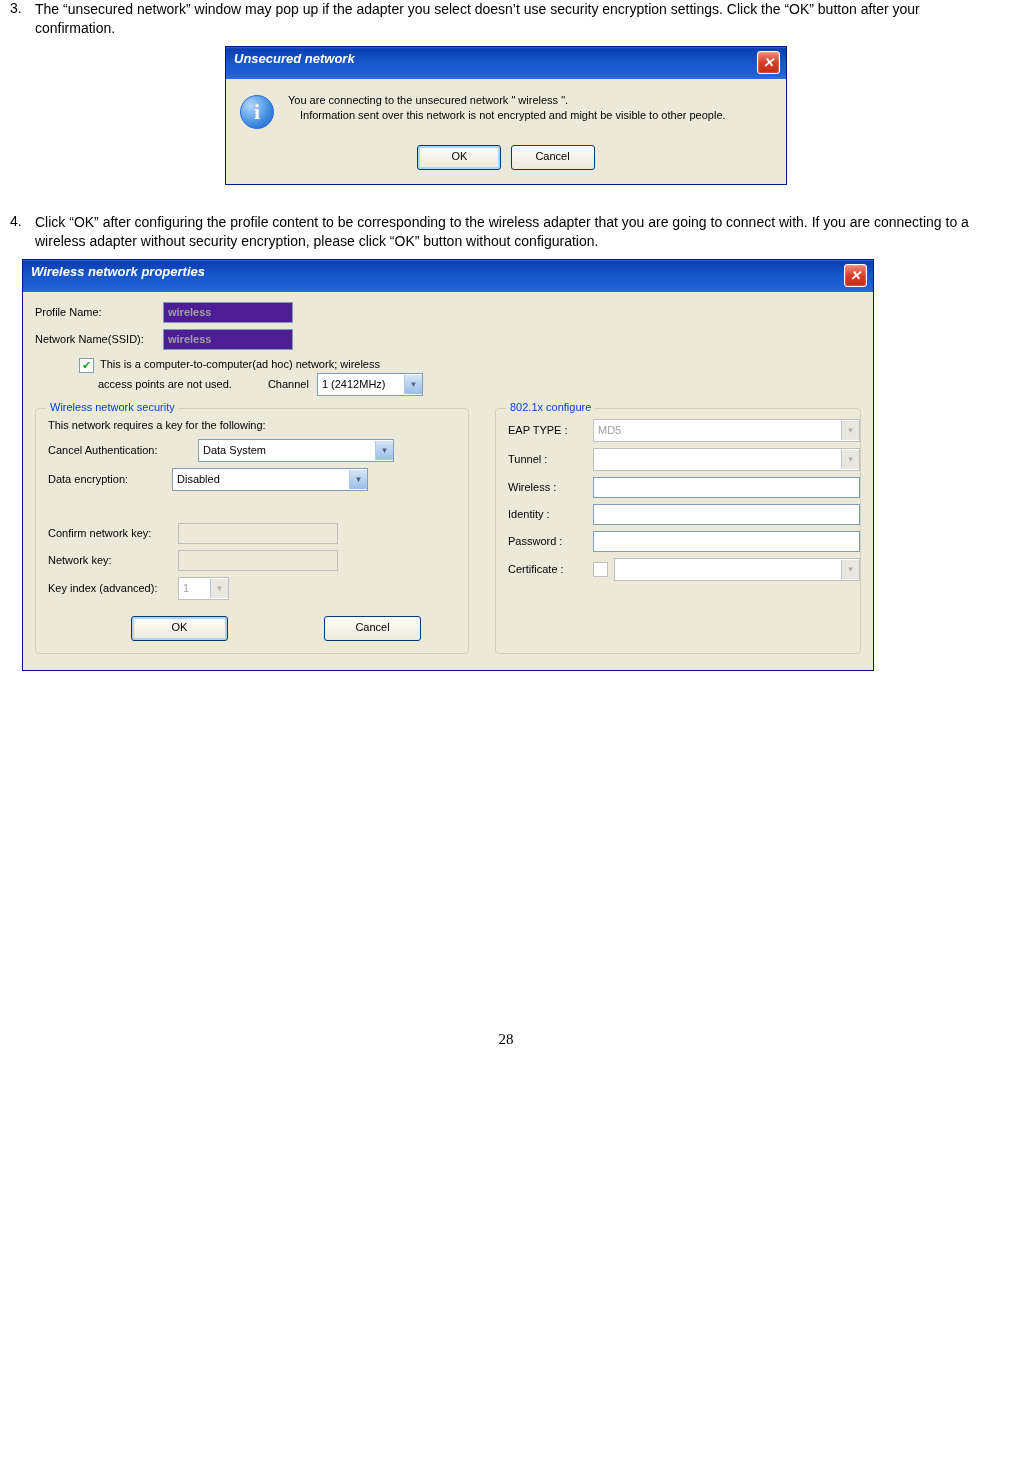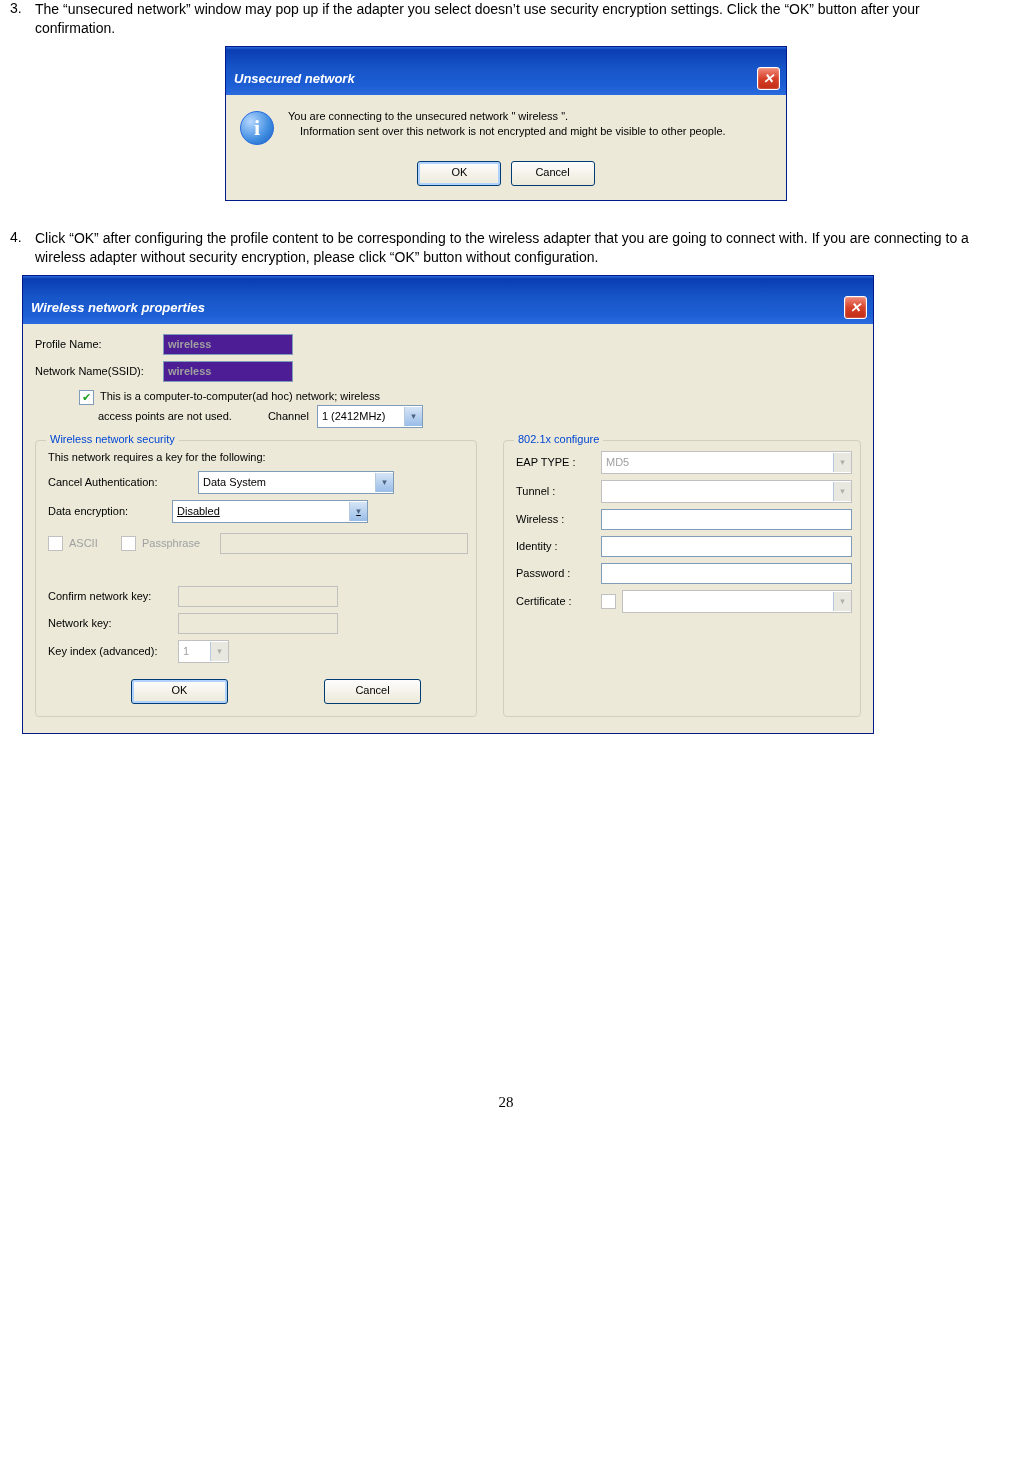--- a/index.html
+++ b/index.html
@@ -34,23 +34,23 @@
     font-family: Tahoma, Arial, sans-serif;
     font-size: 11px;
     box-shadow: 0 0 0 1px #ece9d8 inset;
   }
   .xp-titlebar {
     background: linear-gradient(to bottom, #2a6bde 0%, #0a3db2 6%, #1656c9 45%, #1e5ed4 80%, #2a6bde 100%);
     color: #fff;
     font-weight: bold;
     font-style: italic;
     font-size: 13px;
-    padding: 20px 6px 5px 8px;
-    display: flex;
-    align-items: center;
+    padding: 4px 6px 5px 8px;
+    display: flex;
+    align-items: flex-start;
     justify-content: space-between;
   }
   .xp-close {
     width: 21px;
     height: 21px;
     background: linear-gradient(to bottom, #f08b7a, #d7412a 50%, #c12a13);
     border: 1px solid #fff;
     border-radius: 3px;
     color: #fff;
     font-weight: bold;
@@ -180,21 +180,21 @@
   }
   .xp-check.disabled { border-color:#c0c0c0; color:#c0c0c0; }
   .cols {
     display: flex;
     gap: 26px;
     margin-top: 4px;
   }
   .fieldset {
     border: 1px solid #d0d0bf;
     border-radius: 4px;
-    padding: 10px 8px 12px 12px;
+    padding: 10px 0 12px 12px;
     position: relative;
     margin-top: 8px;
   }
   .fieldset-legend {
     position: absolute;
     top: -8px;
     left: 10px;
     background: #ece9d8;
     padding: 0 4px;
     color: #0046d5;
@@ -290,33 +290,26 @@
 
           <div class="form-row">
             <div class="form-label" style="width:150px;">Cancel Authentication:</div>
             <div class="xp-select" style="width:190px;">
               <span>Data System</span>
               <span class="arrow">▾</span>
             </div>
           </div>
           <div class="form-row">
             <div class="form-label" style="width:124px;">Data encryption:</div>
-            <div class="xp-select" style="width:190px;text-decoration:underline;">
+            <div class="xp-select" style="width:190px;">
               <span>Disabled</span>
               <span class="arrow">▾</span>
             </div>
           </div>
 
-          <div class="form-row" style="margin-top:10px;">
-            <span class="xp-check disabled"></span>
-            <span class="disabled-text" style="width:52px;">ASCII</span>
-            <span class="xp-check disabled"></span>
-            <span class="disabled-text" style="width:78px;">Passphrase</span>
-            <div class="xp-input" style="flex:1; background:#ece9d8; border-color:#c0c0c0;"></div>
-          </div>
 
           <div style="height:26px;"></div>
 
           <div class="form-row">
             <div class="form-label" style="width:130px;">Confirm network key:</div>
             <div class="xp-input" style="width:150px; background:#ece9d8; border-color:#c0c0c0;"></div>
           </div>
           <div class="form-row">
             <div class="form-label" style="width:130px;">Network key:</div>
             <div class="xp-input" style="width:150px; background:#ece9d8; border-color:#c0c0c0;"></div>

